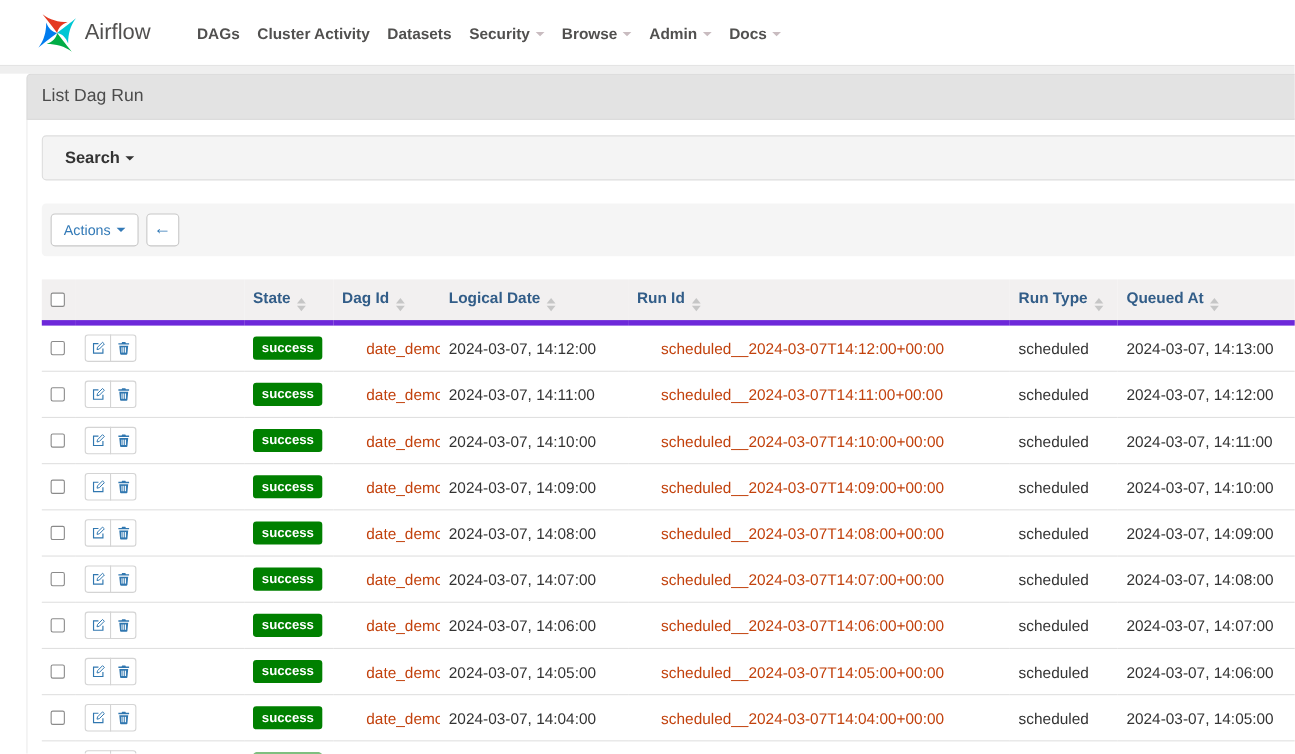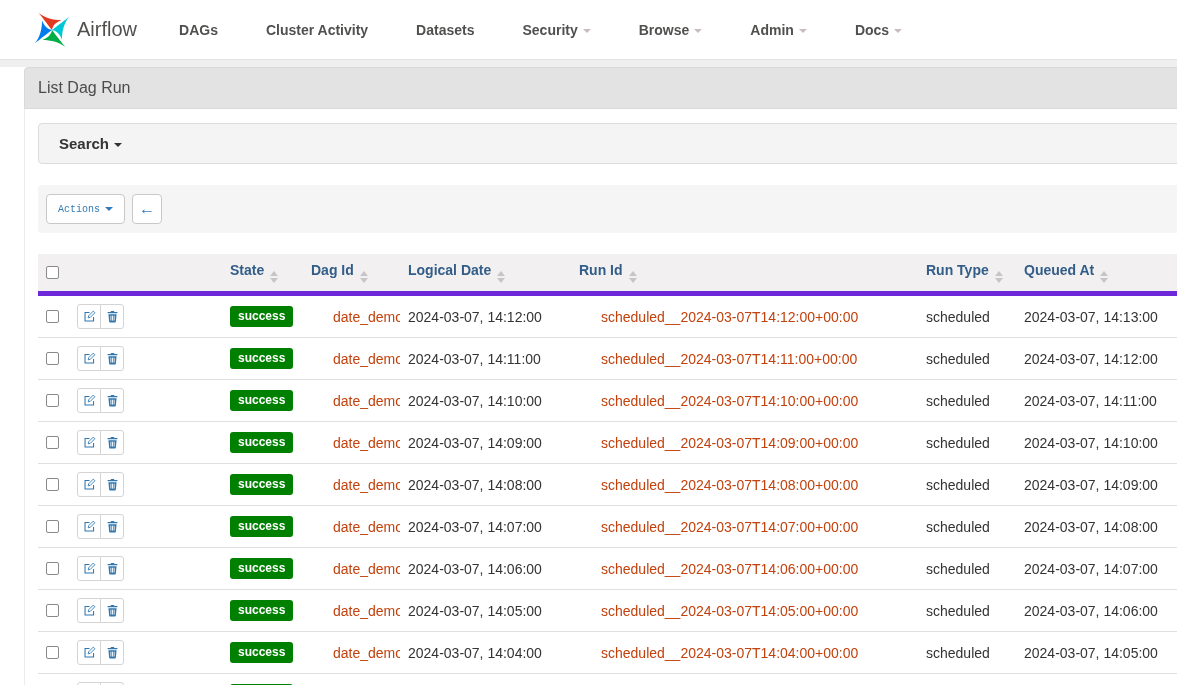--- a/index.html
+++ b/index.html
@@ -4,21 +4,21 @@
 <style>
   * { margin:0; padding:0; box-sizing:border-box; }
   html,body { width:1177px; height:685px; overflow:hidden; background:#fff;
     font-family:"Liberation Sans","DejaVu Sans",sans-serif; font-size:14px; color:#333; }
 
   
   .navbar { height:60px; background:#fff; border-bottom:1px solid #e4e4e4;
     display:flex; align-items:center; padding-left:33px; }
   .brand { display:flex; align-items:center; gap:6px; text-decoration:none; cursor:pointer;justify-content:flex-end; }
   .brand-text { font-size:20px; color:#51504f; }
-  .nav-items { display:flex; align-items:flex-end; margin-left:42px; gap:48px; list-style:none; }
+  .nav-items { display:flex; align-items:flex-end; margin-left:42px; gap:16px; list-style:none; }
   .nav-item { font-size:14px; font-weight:bold; color:#51504f; cursor:pointer; white-space:nowrap; }
   .nav-caret { display:inline-block; width:0; height:0; border-left:4px solid transparent;
     border-right:4px solid transparent; border-top:4px solid #c9bcc0; margin-left:5px; vertical-align:middle; }
 
   .navbar-band { height:7px; background:#efefef; }
 
   
   .panel { margin-left:24px; width:1560px; }
   .panel-heading { height:42px; background:#e3e3e3; border:1px solid #d9d9d9;
     border-top-left-radius:4px; line-height:40px; padding-left:13px;
@@ -30,21 +30,21 @@
     border-radius:4px; line-height:39px; padding-left:20px; margin-bottom:21px; }
   .search-link { font-size:15px; color:#333; cursor:pointer;font-weight:bold; }
   .caret-down { display:inline-block; width:0; height:0; border-left:4px solid transparent;
     border-right:4px solid transparent; border-top:4px solid #333; margin-left:5px; vertical-align:2px; }
 
   
   .actions-bar { width:1540px; height:48px; background:#f5f5f5; border-radius:4px;
     display:flex; align-items:center; padding-left:8px; gap:7px; margin-bottom:21px; }
   .btn { height:30px; background:#fff; border:1px solid #c8c8c8; border-radius:4px;
     color:#337ab7; display:inline-flex; align-items:center; justify-content:center; cursor:pointer; }
-  .actions-btn { padding:0 11px; font-size:10px;font-family:Liberation Mono, monospace; }
+  .actions-btn { padding:0 11px; font-size:13px; }
   .actions-btn .caret-down { border-top-color:#337ab7; }
   .back-btn { width:30px; font-size:16px; font-weight:bold; }
 
   
   table { width:1228px; border-collapse:collapse; table-layout:fixed; }
   thead tr { background:#f2f0f0; }
   th { padding:8px; text-align:left; font-size:14px; font-weight:bold; color:#325d88;
     border-bottom:5px solid #6d28d9; white-space:nowrap; cursor:pointer; }
   td { padding:8px; height:39px; border-top:1px solid #e0e0e0; vertical-align:middle;
     white-space:nowrap; overflow:hidden; }

